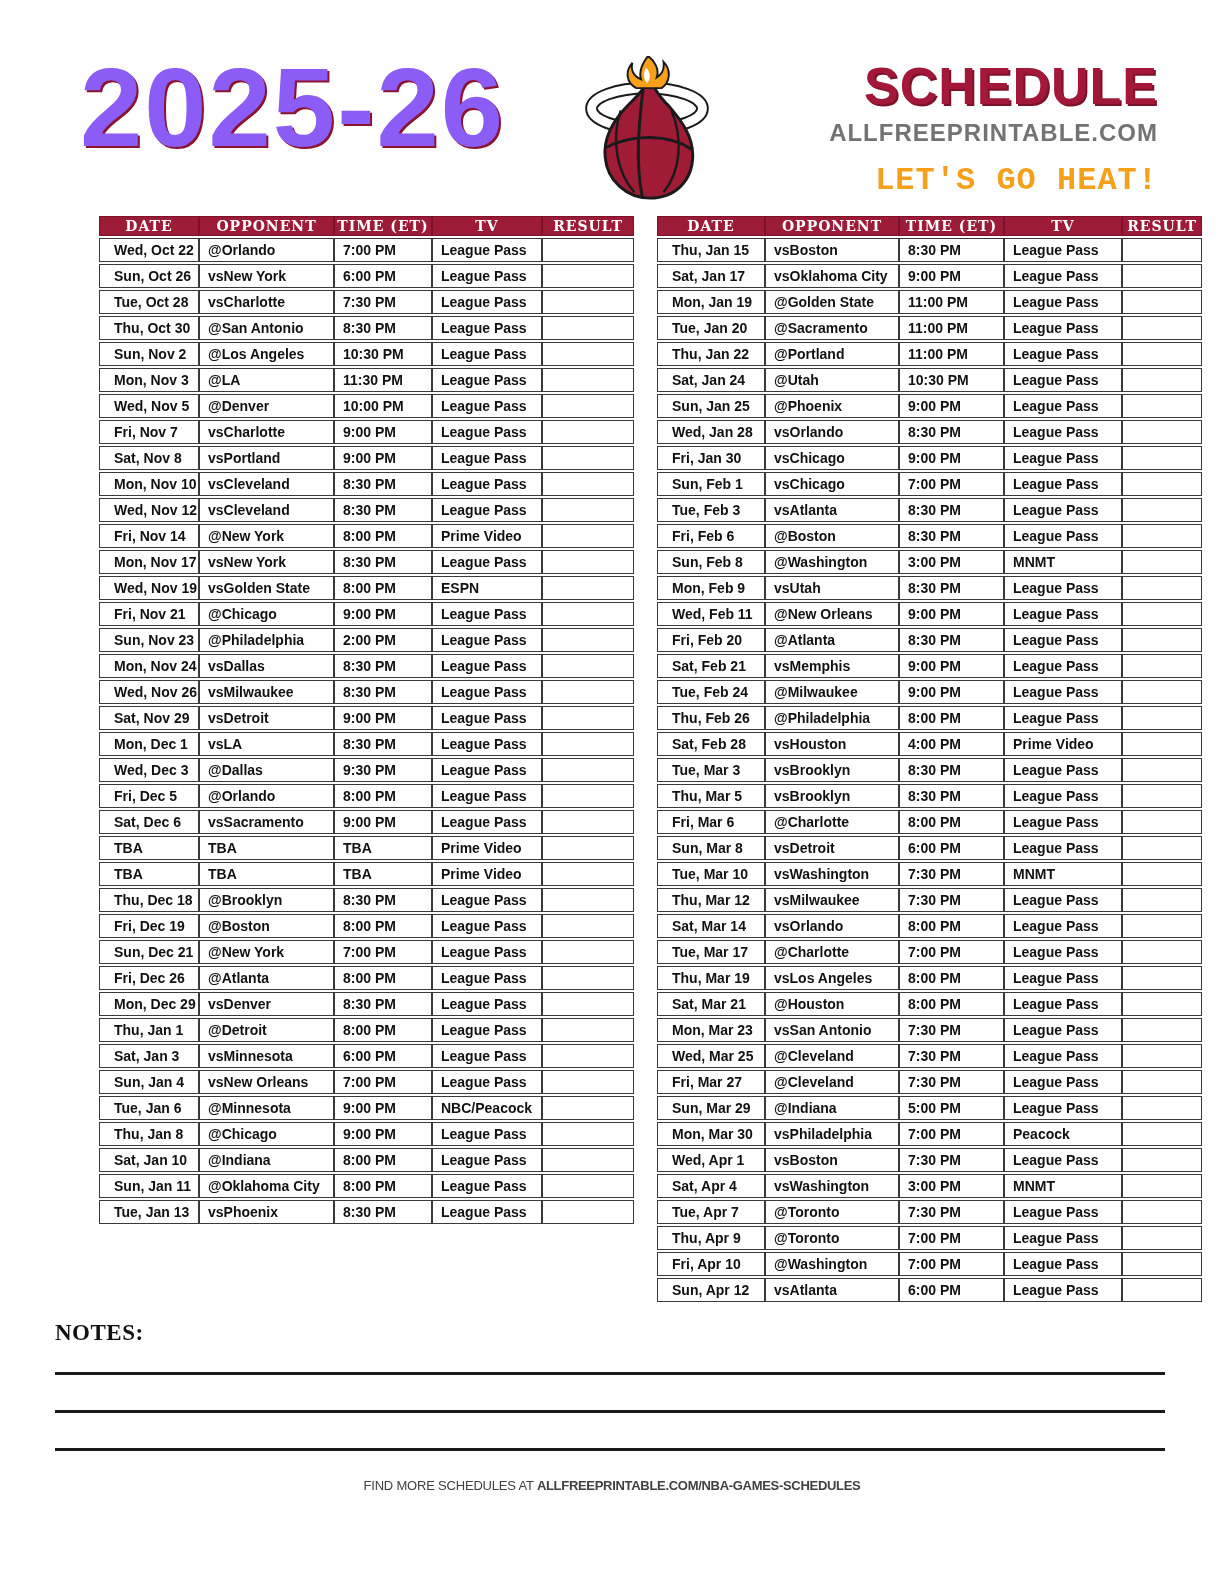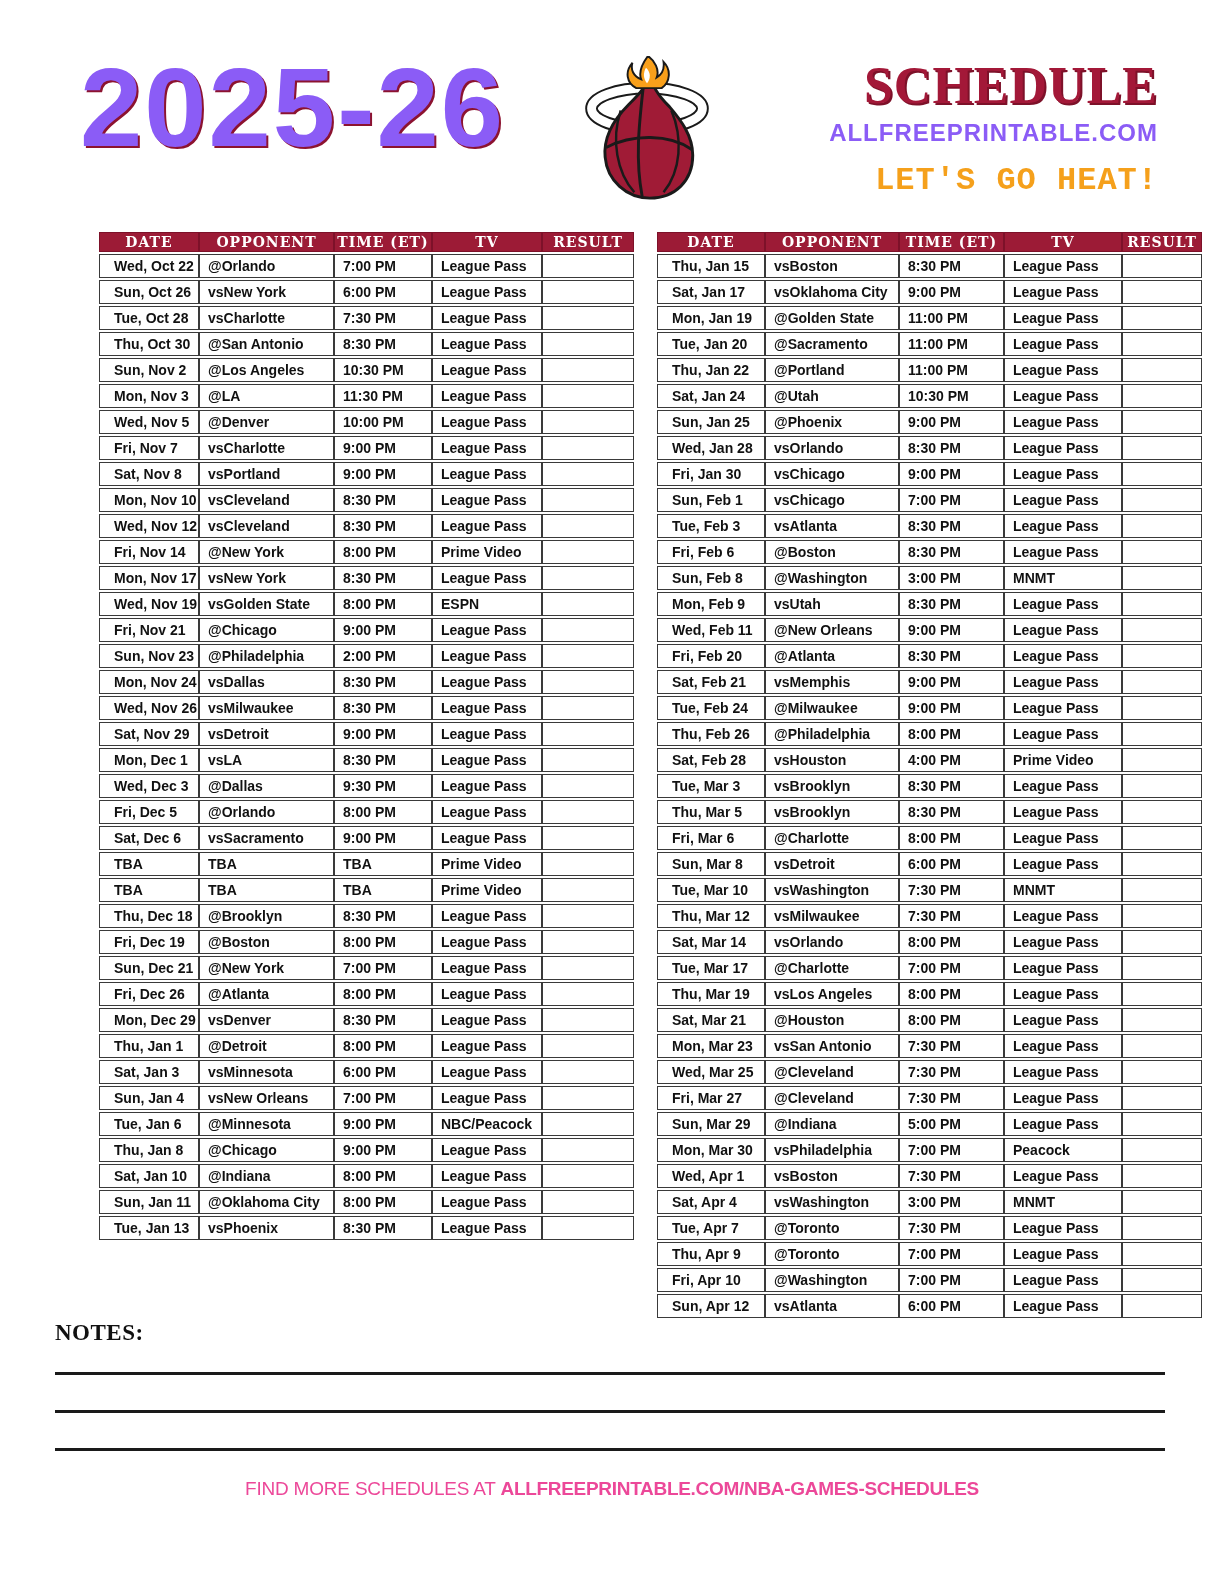--- a/index.html
+++ b/index.html
@@ -21,40 +21,40 @@
     text-shadow: 2px 2px 0 #8c1330;
     font-family: Liberation Sans, sans-serif;
   }
   .logo-wrap { position: absolute; left: 583px; top: 56px; width: 128px; height: 146px; }
 
   .brand-block {
     position: absolute; right: 66px; top: 60px;
     text-align: right; line-height: 1;
   }
   .brand-title {
-    font-family: Liberation Serif, serif;
+    font-family: Liberation Sans, sans-serif;
     font-size: 52px; font-weight: 700; letter-spacing: 1px;
     color: #A31838;
     text-shadow: 2px 2px 0 #7d1129;
   }
   .brand-site {
     margin-top: 9px;
     font-size: 24px; font-weight: 700; letter-spacing: 1px;
-    color: #8b5cf6;
+    color: #737373;
   }
   .brand-tagline {
     margin-top: 20px;
     font-family: Liberation Mono, monospace;
     font-size: 32px; font-weight: 700; letter-spacing: 1px;
     color: #F5A01B;
   }
 
   
   .sched {
-    position: absolute; top: 230px;
+    position: absolute; top: 214px;
     border-collapse: separate; border-spacing: 0 2px;
     table-layout: fixed;
     padding-left: 44px;
   }
   .sched-left  { left: 55px;  width: 535px; }
   .sched-right { left: 613px; width: 545px; }
 
   .sched th {
     background: #9C1B36;
     border: 1px solid #7d1129;
@@ -85,21 +85,21 @@
     position: absolute; left: 55px; width: 1110px; height: 0;
     border-top: 3px solid #1a1a1a;
   }
   .note-line-1 { top: 1372px; }
   .note-line-2 { top: 1410px; }
   .note-line-3 { top: 1448px; }
 
   .footer {
     position: absolute; left: 0; top: 1478px; width: 1224px;
     text-align: center;
-    font-size: 19px; color: #ec4899; letter-spacing: -0.2px;
+    font-size: 13px; color: #404040; letter-spacing: -0.2px;
   }
   .footer .link { font-weight: 700; letter-spacing: -0.3px; }
 </style>
 </head>
 <body>
 
 <div class="page">
 
   <div class="season-title">2025-26</div>
 

